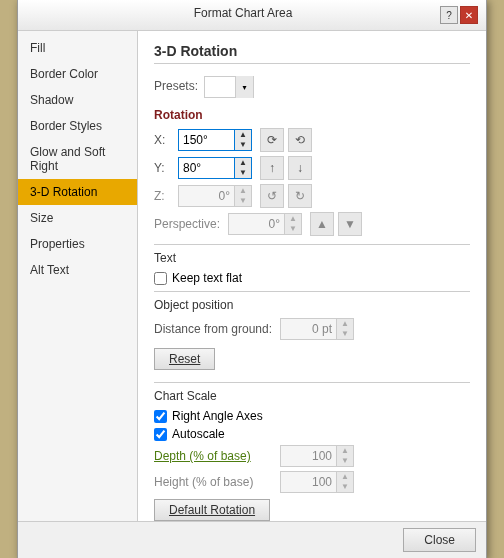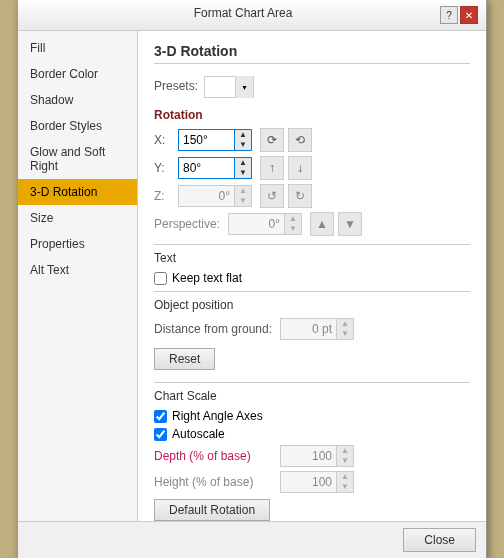--- a/index.html
+++ b/index.html
@@ -234,20 +234,21 @@
     }
 
     .reset-btn, .default-btn {
       border: 1px solid #aaa;
       background: linear-gradient(to bottom, #f5f5f5, #e0e0e0);
       padding: 3px 14px;
       cursor: pointer;
       font-size: 12px;
       color: #333;
       margin-bottom: 6px;
+      text-decoration: underline;
     }
 
     .distance-row {
       display: flex;
       align-items: center;
       gap: 6px;
     }
 
     .distance-label {
       color: #555;
@@ -418,21 +419,21 @@
           <input type="checkbox" checked="" style="">
           <span>Right Angle Axes</span>
         </div>
         <div class="checkbox-row">
           <input type="checkbox" checked="" style="">
           <span>Autoscale</span>
         </div>
 
         
         <div style="display:flex; align-items:center; gap:6px; margin-bottom:4px; margin-top:4px;">
-          <span style="color:#be185d; width:120px;">Depth (% of base)</span>
+          <span style="color:#4d7c0f; width:120px;text-decoration:underline;">Depth (% of base)</span>
           <div class="spinner-input-disabled">
             <input type="text" disabled="" value="100" style="">
             <div class="spinner-btns">
               <button class="spin-btn" disabled="" style="color:#aaa;">▲</button>
               <button class="spin-btn" disabled="" style="color:#aaa;">▼</button>
             </div>
           </div>
         </div>
 
         

